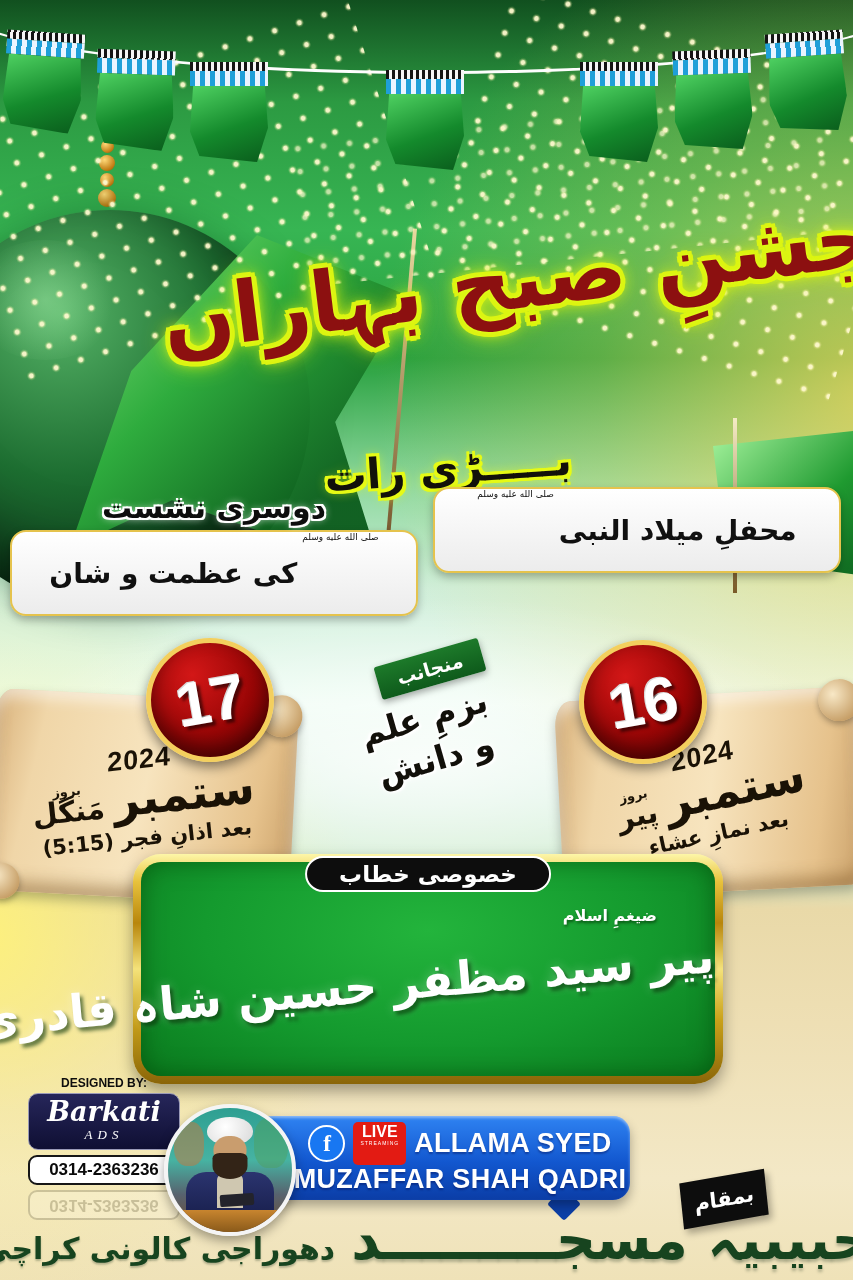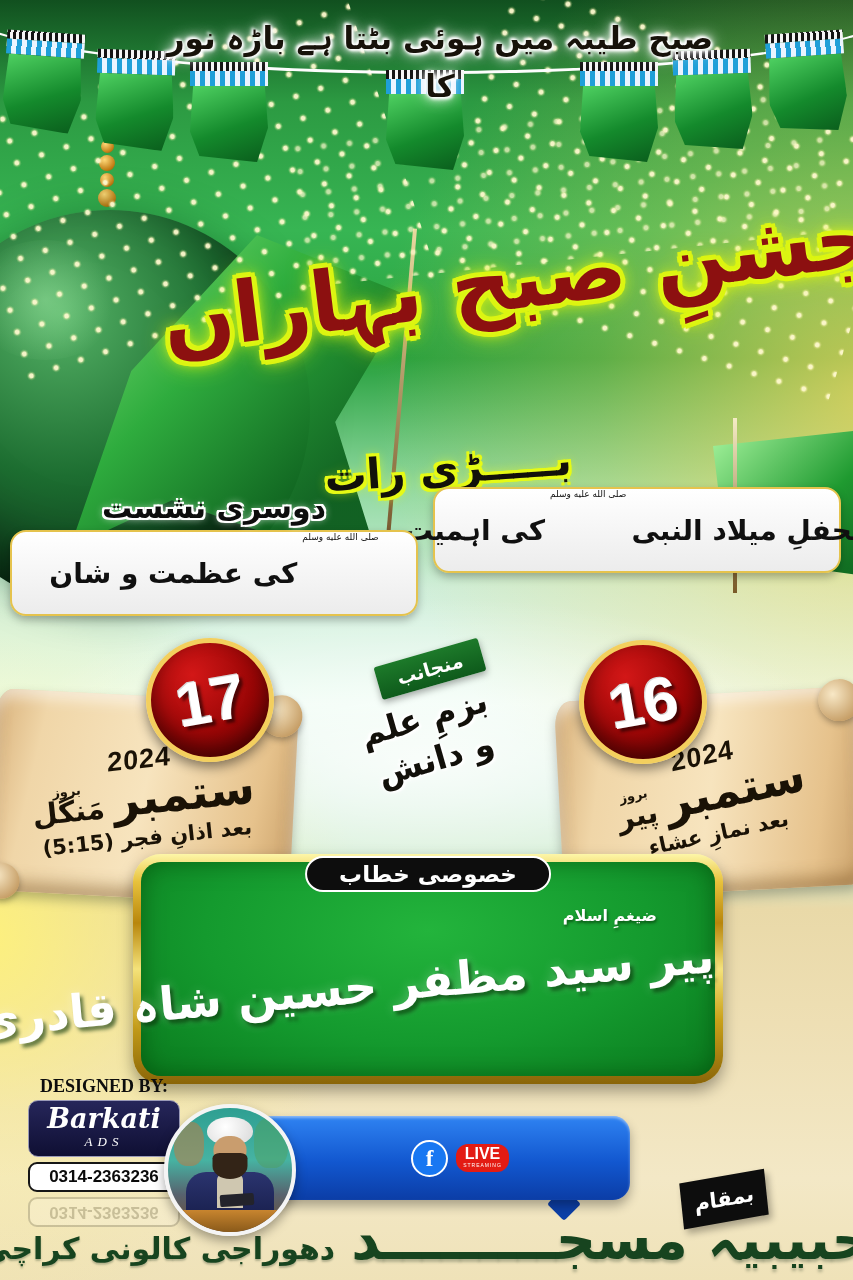--- a/index.html
+++ b/index.html
@@ -134,21 +134,21 @@
       border:2px solid #fff;border-radius:999px;padding:3px 32px;color:#fff;font-size:23px;
       font-weight:bold;direction:rtl;white-space:nowrap;}
   .zaigham{position:absolute;top:44px;right:58px;color:#fff;font-size:16px;font-weight:bold;direction:rtl;
       text-shadow:1px 2px 3px rgba(0,40,0,.6);}
   .speaker-name{position:absolute;top:92px;left:0;right:0;text-align:center;transform:rotate(-5deg);
       color:#fff;font-size:46px;font-weight:bold;direction:rtl;white-space:nowrap;
       text-shadow:3px 4px 4px rgba(0,45,0,.6),0 0 12px rgba(255,255,255,.3);}
 
   
   .designer{position:absolute;left:28px;top:1076px;width:152px;z-index:6;text-align:center;}
-  .designer-heading{font-family:Liberation Serif, serif;font-size:18px;font-weight:bold;color:#0d0d0d;}
+  .designer-heading{font-family:Liberation Sans, sans-serif;font-size:12px;font-weight:bold;color:#0d0d0d;}
   .designer-card{margin-top:3px;background:linear-gradient(180deg,#26265a,#0f0f33);
       border:1px solid #9a9ab8;border-radius:10px;padding:3px 6px 6px;color:#fff;}
   .designer-brand{font-family:"DejaVu Serif",serif;font-style:italic;font-size:27px;line-height:1.1;font-weight:bold;}
   .designer-sub{font-family:"Liberation Serif",serif;font-style:italic;font-size:13px;letter-spacing:5px;}
   .designer-phone{margin-top:5px;background:#fff;border:2px solid #161616;border-radius:9px;
       font-family:"Liberation Sans",sans-serif;font-size:17px;font-weight:bold;color:#0a0a0a;padding:3px 0;}
   .designer-reflect{margin-top:2px;transform:scaleY(-1);opacity:.18;filter:blur(.4px);}
 
   
   .photo{position:absolute;left:164px;top:1104px;width:124px;height:124px;border-radius:50%;
@@ -176,21 +176,21 @@
       background:linear-gradient(180deg,#2f83f2 0%,#1257cf 55%,#0b3da6 100%);
       box-shadow:0 6px 11px rgba(0,0,0,.3), inset 0 2px 3px rgba(255,255,255,.45);
       display:flex;flex-direction:column;align-items:center;justify-content:center;
       padding-left:34px;box-sizing:border-box;}
   .livebar-tail{position:absolute;left:552px;top:1192px;width:24px;height:24px;background:#0c3fa8;
       transform:rotate(45deg);border-radius:3px;z-index:5;}
   .live-row{display:flex;align-items:center;gap:8px;}
   .fb{width:33px;height:33px;border-radius:50%;background:#1877f2;border:2px solid #fff;
       color:#fff;display:flex;align-items:center;justify-content:center;
       font-family:"Liberation Serif",serif;font-weight:bold;font-size:23px;line-height:1;}
-  .livebadge{background:#e31b13;color:#fff;border-radius:12px;padding:2px 7px 4px;
+  .livebadge{background:#e31b13;color:#fff;border-radius:5px;padding:2px 7px 19px;
       display:flex;flex-direction:column;align-items:center;line-height:1;}
   .livebadge .lv{font-family:"Liberation Sans",sans-serif;font-weight:bold;font-size:16px;}
   .livebadge .st{font-family:"Liberation Sans",sans-serif;font-size:5px;letter-spacing:1px;margin-top:1px;}
   .nm{color:#fff;font-family:"Liberation Sans",sans-serif;font-weight:bold;font-size:27px;
       letter-spacing:.3px;line-height:1.08;text-shadow:0 2px 2px rgba(0,0,60,.35);white-space:nowrap;}
 
   
   .venue-badge{position:absolute;right:86px;top:1176px;z-index:6;background:#0d0d0d;color:#fff;
       font-size:21px;font-weight:bold;padding:11px 13px;direction:rtl;
       transform:rotate(-10deg) skew(-4deg);box-shadow:3px 5px 7px rgba(0,0,0,.3);}
@@ -263,33 +263,31 @@
         <div class="cloth"></div>
       </div>
     <div class="bunt" style="left:768px;top:32px;transform:rotate(-4deg);">
         <div class="checker"></div>
         <div class="stripes"></div>
         <div class="cloth"></div>
       </div>
   </div>
 
   <div class="couplet">
-    <div>صبح طیبہ میں ہوئی بٹتا ہے باڑہ نور کا</div>
   </div>
 
   <div class="title">
     <div class="title-text">جشنِ صبح بہاراں</div>
   </div>
   <div class="subtitle">بـــــڑی رات</div>
 
   <div class="session first">
     <div class="session-box">
       <span class="session-topic">محفلِ میلاد النبی</span>
       <span class="sal">صلى الله عليه وسلم</span>
-      <span class="session-topic">کی اہمیت</span>
     </div>
   </div>
 
   <div class="session second">
     <div class="session-label">دوسری نشست</div>
     <div class="session-box">
       <span class="sal">صلى الله عليه وسلم</span>
       <span class="session-topic">کی عظمت و شان</span>
     </div>
   </div>
@@ -366,21 +364,23 @@
   </div>
 
   <div class="livebar-tail"></div>
   <div class="livebar">
     <div class="live-row">
       <div class="fb">f</div>
       <div class="livebadge">
         <span class="lv">LIVE</span>
         <span class="st">STREAMING</span>
       </div>
-    </div>
+      <div class="nm">ALLAMA SYED</div>
+    </div>
+    <div class="nm">MUZAFFAR SHAH QADRI</div>
   </div>
 
   <div class="venue-badge">بمقام</div>
   <div class="venue-line">
     <span class="venue-name">حبیبیہ مسجـــــــــد</span>
     <span class="venue-addr">دھوراجی کالونی کراچی</span>
   </div>
 
 </div>
 

